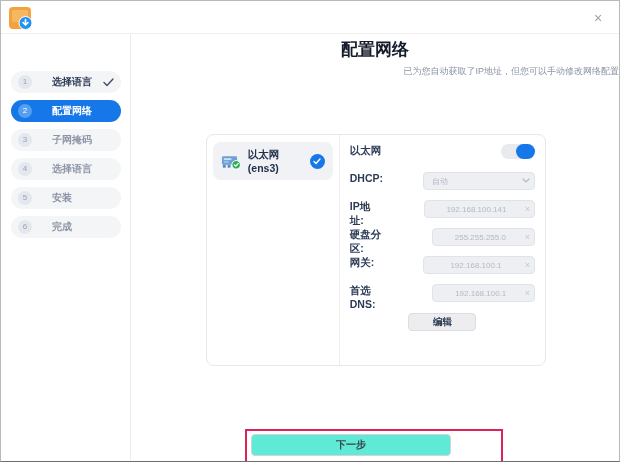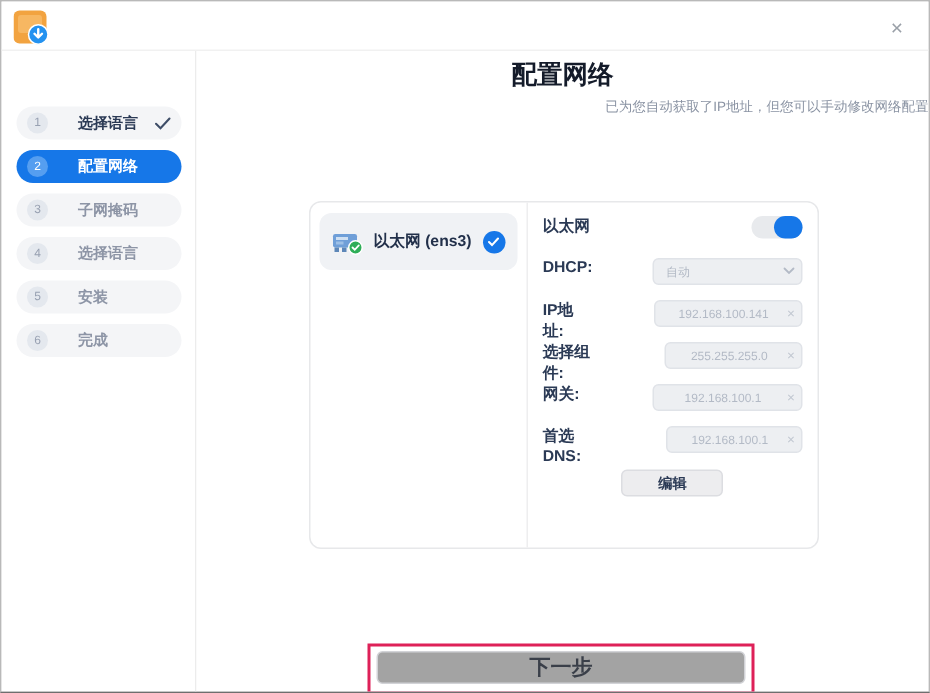--- a/index.html
+++ b/index.html
@@ -39,43 +39,43 @@
   .panel-left { width:150px; border-right:1px solid #eeeeef; padding:7px 6px; }
   .adapter { height:38px; border-radius:8px; background:#f0f2f5; display:flex;
              align-items:center; padding:0 8px; }
   .adapter .lbl { margin-left:6px; font-size:10.5px; font-weight:700; color:#22304a; }
   .badge { margin-left:auto; width:15px; height:15px; border-radius:50%; background:#1677e8;
            display:flex; align-items:center; justify-content:center; flex:none; }
 
   .panel-right { flex:1; padding:9px 10px 6px 10px; display:flex; flex-direction:column; }
   .frow { display:flex; align-items:flex-start; height:19px; margin-bottom:9px;gap:40px; }
   .frow .flabel { font-size:10.5px; font-weight:700; color:#2b3a55; }
-  .ctrl { margin-left:auto; width:100px; position:relative; }
+  .ctrl { margin-left:auto; width:112px; position:relative; }
   .fieldbox { height:18px; background:#edeff2; border:1px solid #e0e3e8; border-radius:4px;
               display:flex; align-items:center; justify-content:center;
               font-size:8px; color:#b3bac6; padding:0 14px 0 8px; }
   .fieldbox.selectbox { justify-content:flex-start; }
   .clear-x { position:absolute; right:5px; top:4px; font-size:9px; line-height:10px;
              color:#c2c8d2; }
   .chev { position:absolute; right:5px; top:6px; }
 
   .toggle { margin-left:auto; width:34px; height:15px; border-radius:8px; background:#e8eaed;
             position:relative; }
   .toggle .knob { position:absolute; right:0; top:0; width:19px; height:15px;
                   border-radius:8px; background:#1677e8; }
 
   .edit-btn { margin:1px auto 0 auto; width:68px; height:18px; background:#ededef;
               border:1px solid #dcdde1; border-radius:4px; font-size:9.5px; font-weight:700;
               color:#2b3a55; display:flex; align-items:center; justify-content:center; }
 
   .annotation { position:absolute; left:114px; top:395px; width:258px; height:34px;
                 border:2px solid #de2158; }
-  .next-btn { position:absolute; left:120px; top:400px; width:246px; height:22px;
-              background:#a3a3a3; border:1px solid #d2d3d7; border-radius:4px;
-              font-size:14px; font-weight:700; color:#3a3f49;
+  .next-btn { position:absolute; left:120px; top:400px; width:200px; height:22px;
+              background:#5eead4; border:1px solid #d2d3d7; border-radius:4px;
+              font-size:10px; font-weight:700; color:#3a3f49;
               display:flex; align-items:center; justify-content:center; }
 </style>
 </head>
 <body>
 
 <div class="window">
 
   <div class="titlebar">
     <svg class="applogo" viewBox="0 0 24 24">
       <rect x="0" y="1" width="22" height="22" rx="4" fill="#f2a340"></rect>
@@ -162,21 +162,21 @@
 
         <div class="frow">
           <span class="flabel">IP地址:</span>
           <span class="ctrl">
             <span class="fieldbox">192.168.100.141</span>
             <span class="clear-x">×</span>
           </span>
         </div>
 
         <div class="frow">
-          <span class="flabel">选择组件:</span>
+          <span class="flabel">硬盘分区:</span>
           <span class="ctrl">
             <span class="fieldbox">255.255.255.0</span>
             <span class="clear-x">×</span>
           </span>
         </div>
 
         <div class="frow">
           <span class="flabel">网关:</span>
           <span class="ctrl">
             <span class="fieldbox">192.168.100.1</span>

